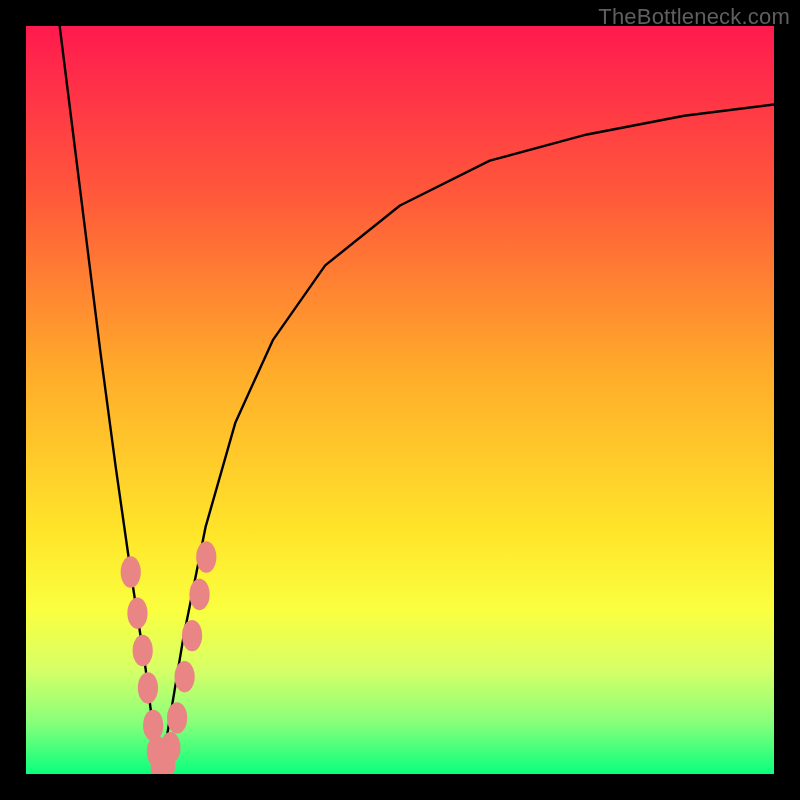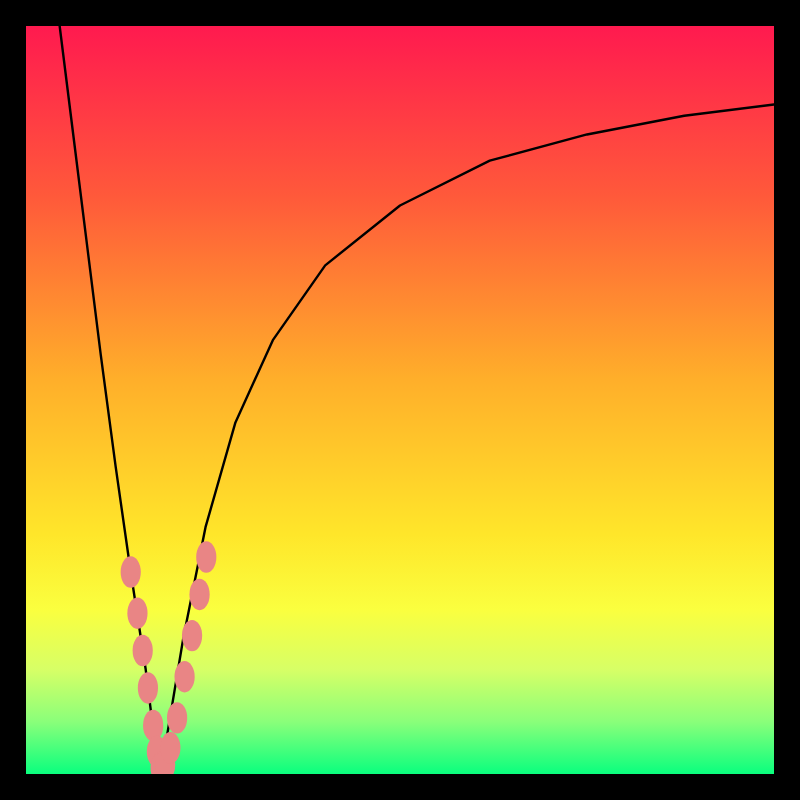--- a/index.html
+++ b/index.html
@@ -36,20 +36,21 @@
     letter-spacing: 0.2px;
   }
   svg {
     display: block;
   }
 </style>
 </head>
 <body>
 
 <div class="frame">
+  <div class="credit">TheBottleneck.com</div>
   <div class="plot">
     <svg id="chart-svg" width="748" height="748" viewBox="0 0 748 748">
         <defs>
           <linearGradient id="bg-grad" x1="0" y1="0" x2="0" y2="1">
             <stop offset="0%" stop-color="#ff1a4f"></stop>
             <stop offset="23%" stop-color="#ff5a3a"></stop>
             <stop offset="47%" stop-color="#ffae2a"></stop>
             <stop offset="68%" stop-color="#ffe62a"></stop>
             <stop offset="78%" stop-color="#faff3f"></stop>
             <stop offset="86%" stop-color="#d7ff66"></stop>

